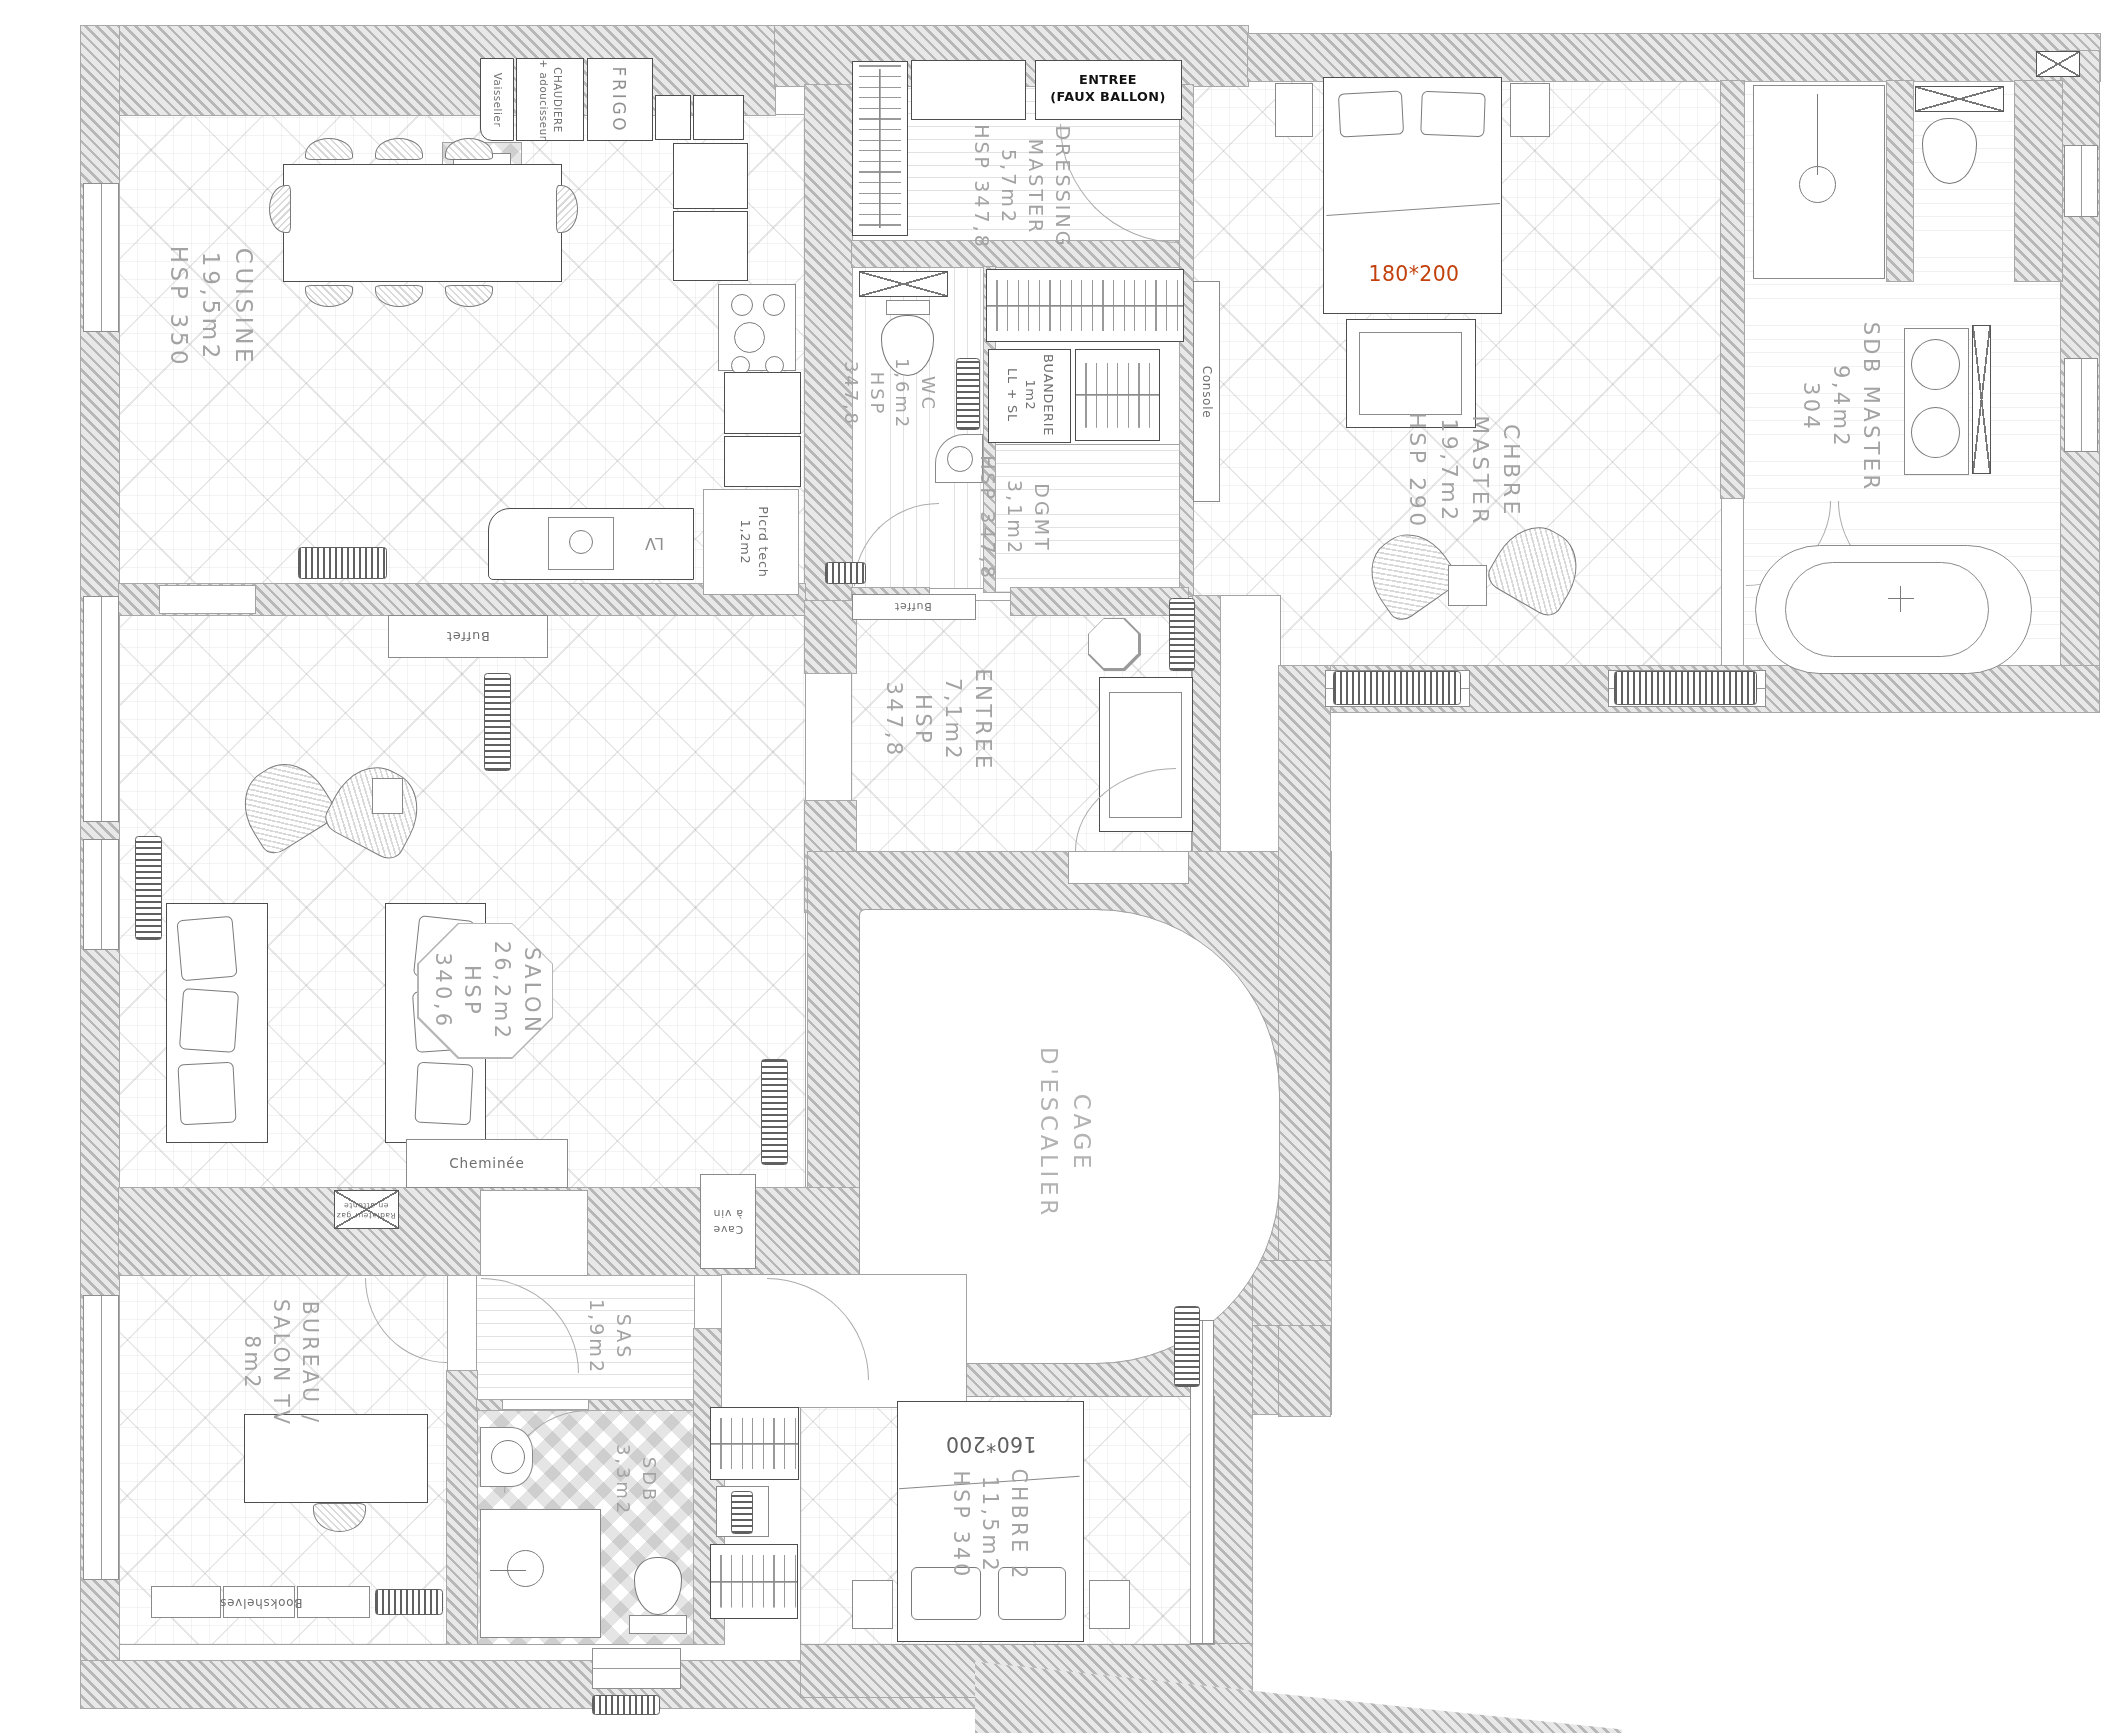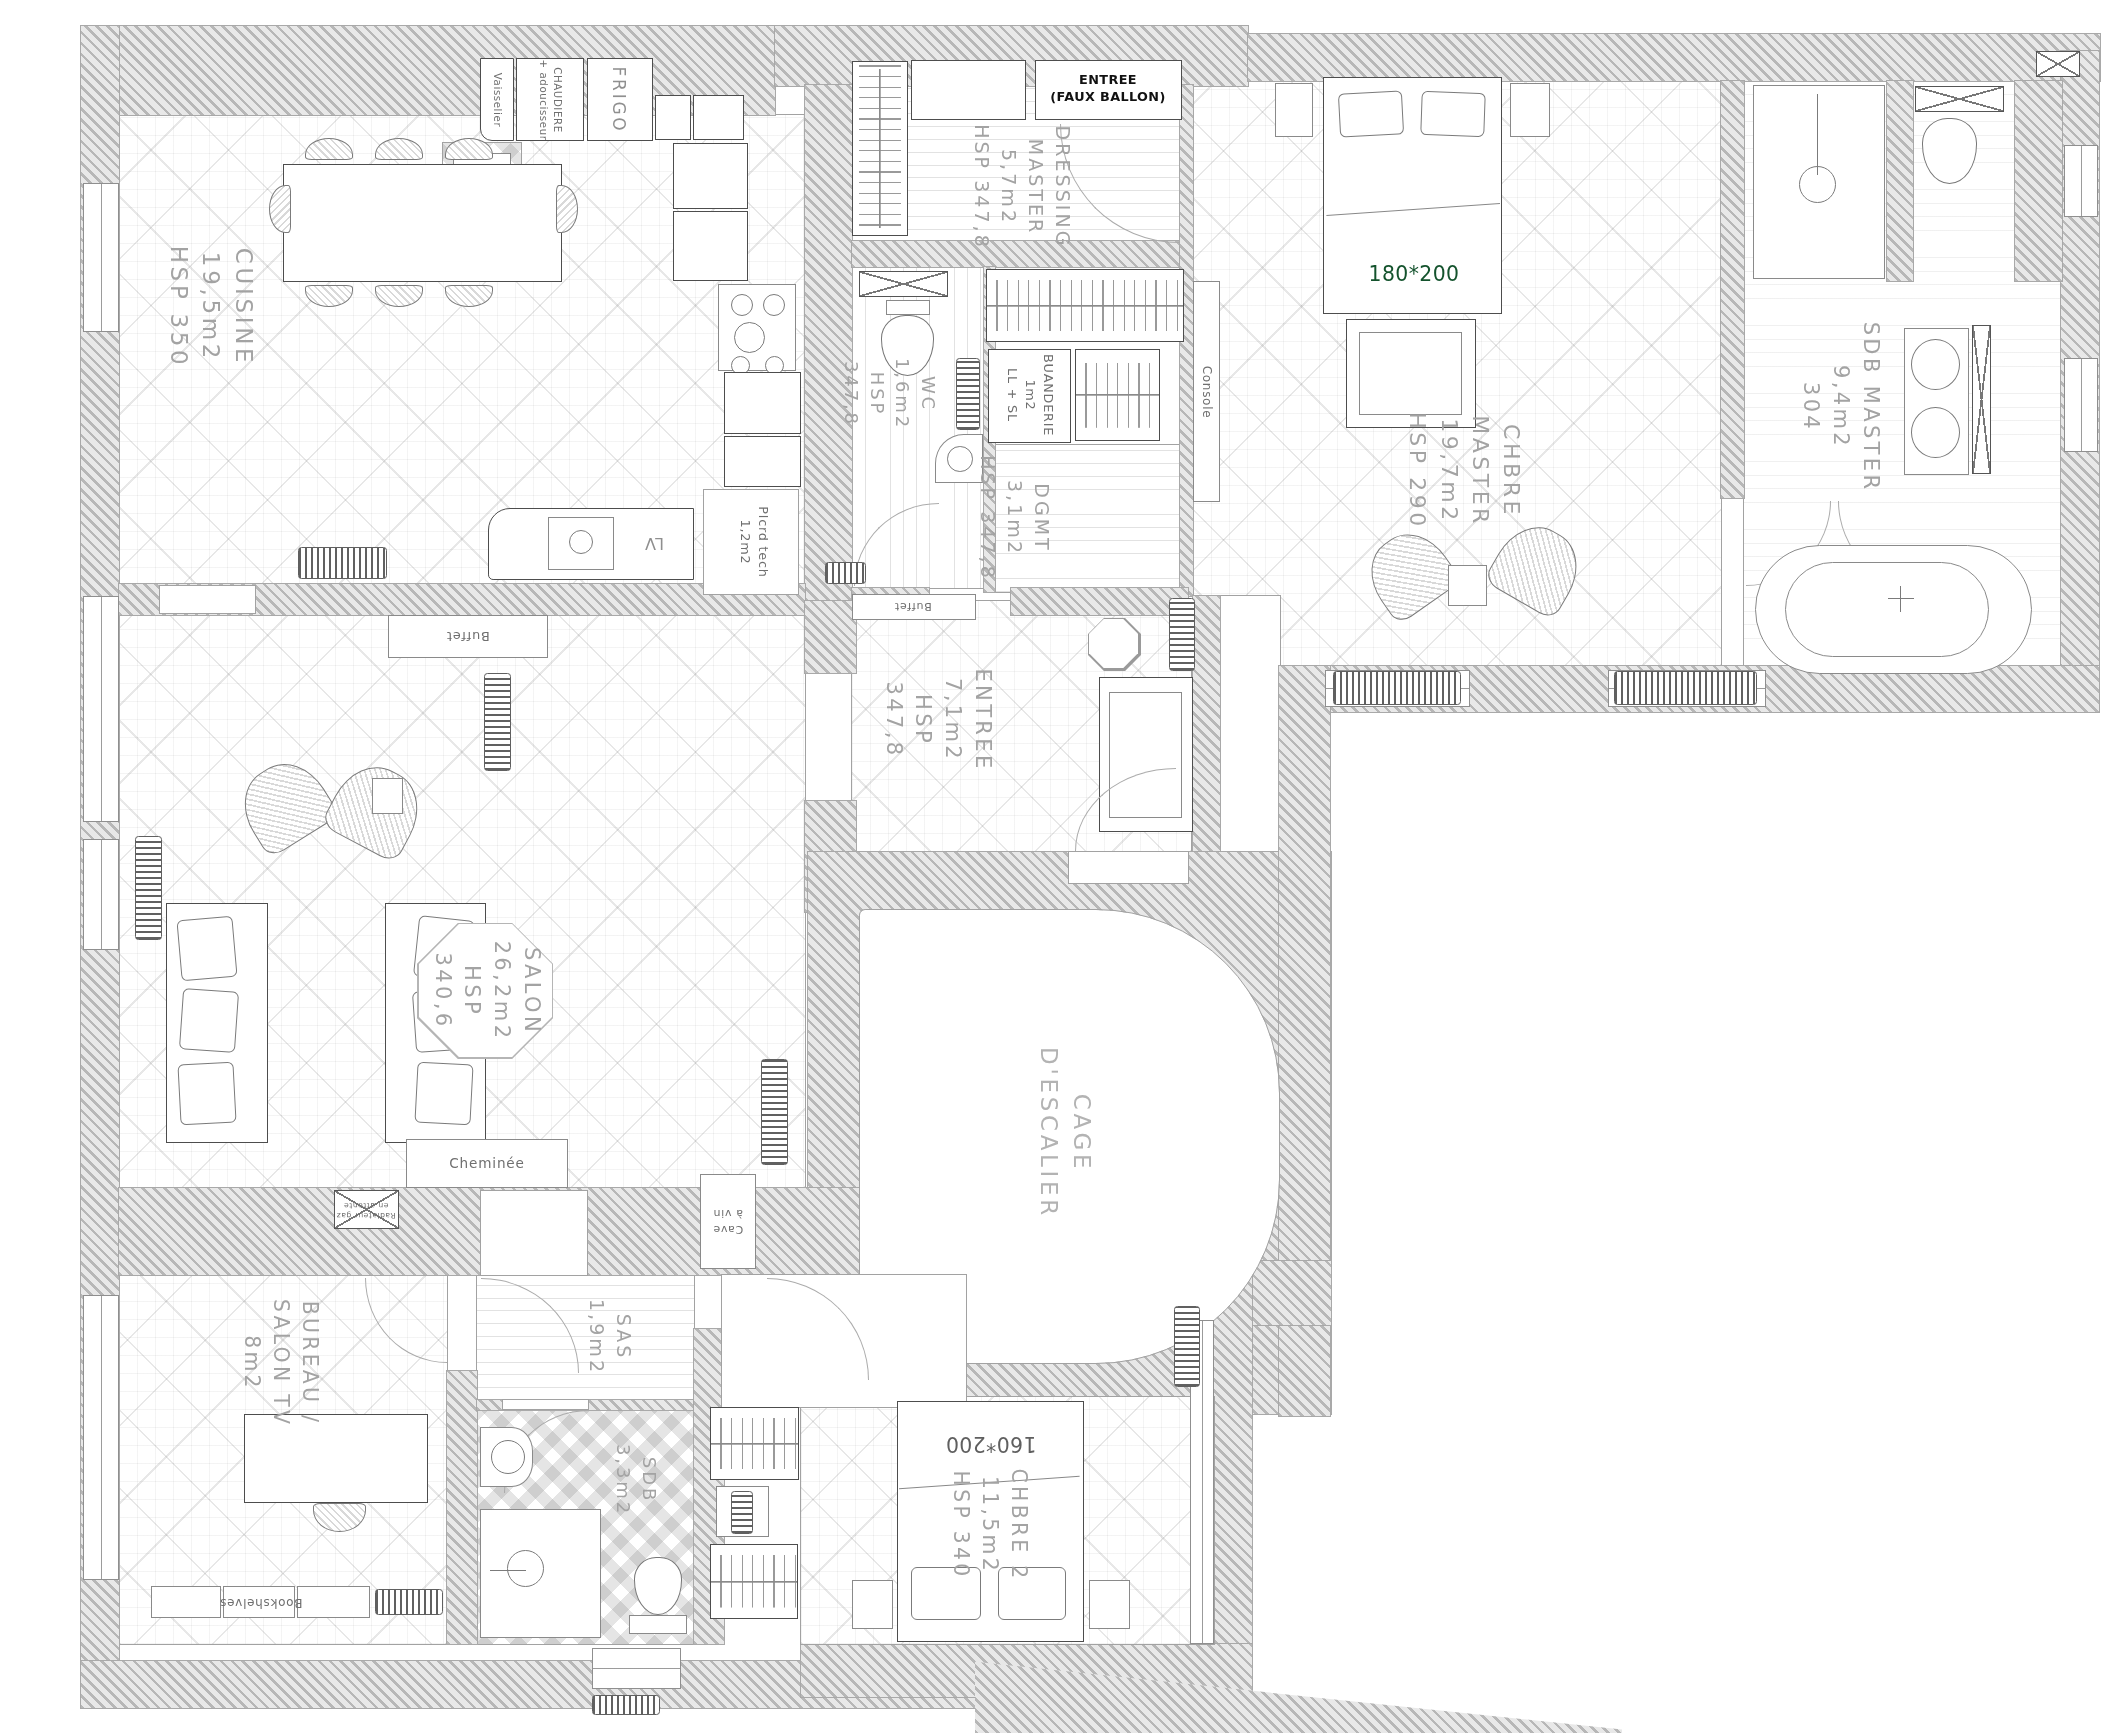--- a/index.html
+++ b/index.html
@@ -360,17 +360,17 @@
   <div class="lbl flbl" style="left:487px;top:1164px;font-size:13.6px">Cheminée</div>
   <div class="lbl flbl" style="left:728px;top:1221px;--r:180deg;font-size:11px">
     <span>Cave</span>
       <span>à vin</span>
   </div>
   <div class="lbl flbl" style="left:261px;top:1602px;--r:180deg;font-size:12px">Bookshelves</div>
   <div class="lbl flbl" style="left:366px;top:1210px;--r:180deg;font-size:7.7px;line-height:1.3">
     <span>Radiateur gaz</span>
       <span>en attente</span>
   </div>
-  <div class="lbl" style="left:1414px;top:274px;font-size:20.4px;color:#14532d;letter-spacing:.02em">180*200</div>
+  <div class="lbl" style="left:1414px;top:274px;font-size:20.4px;color:#c2410c;letter-spacing:.02em">180*200</div>
   <div class="lbl" style="left:991px;top:1444px;--r:180deg;font-size:20.4px;color:#5f5f5f;letter-spacing:.02em">160*200</div>
 
 </div>
 
 
 </body></html>

